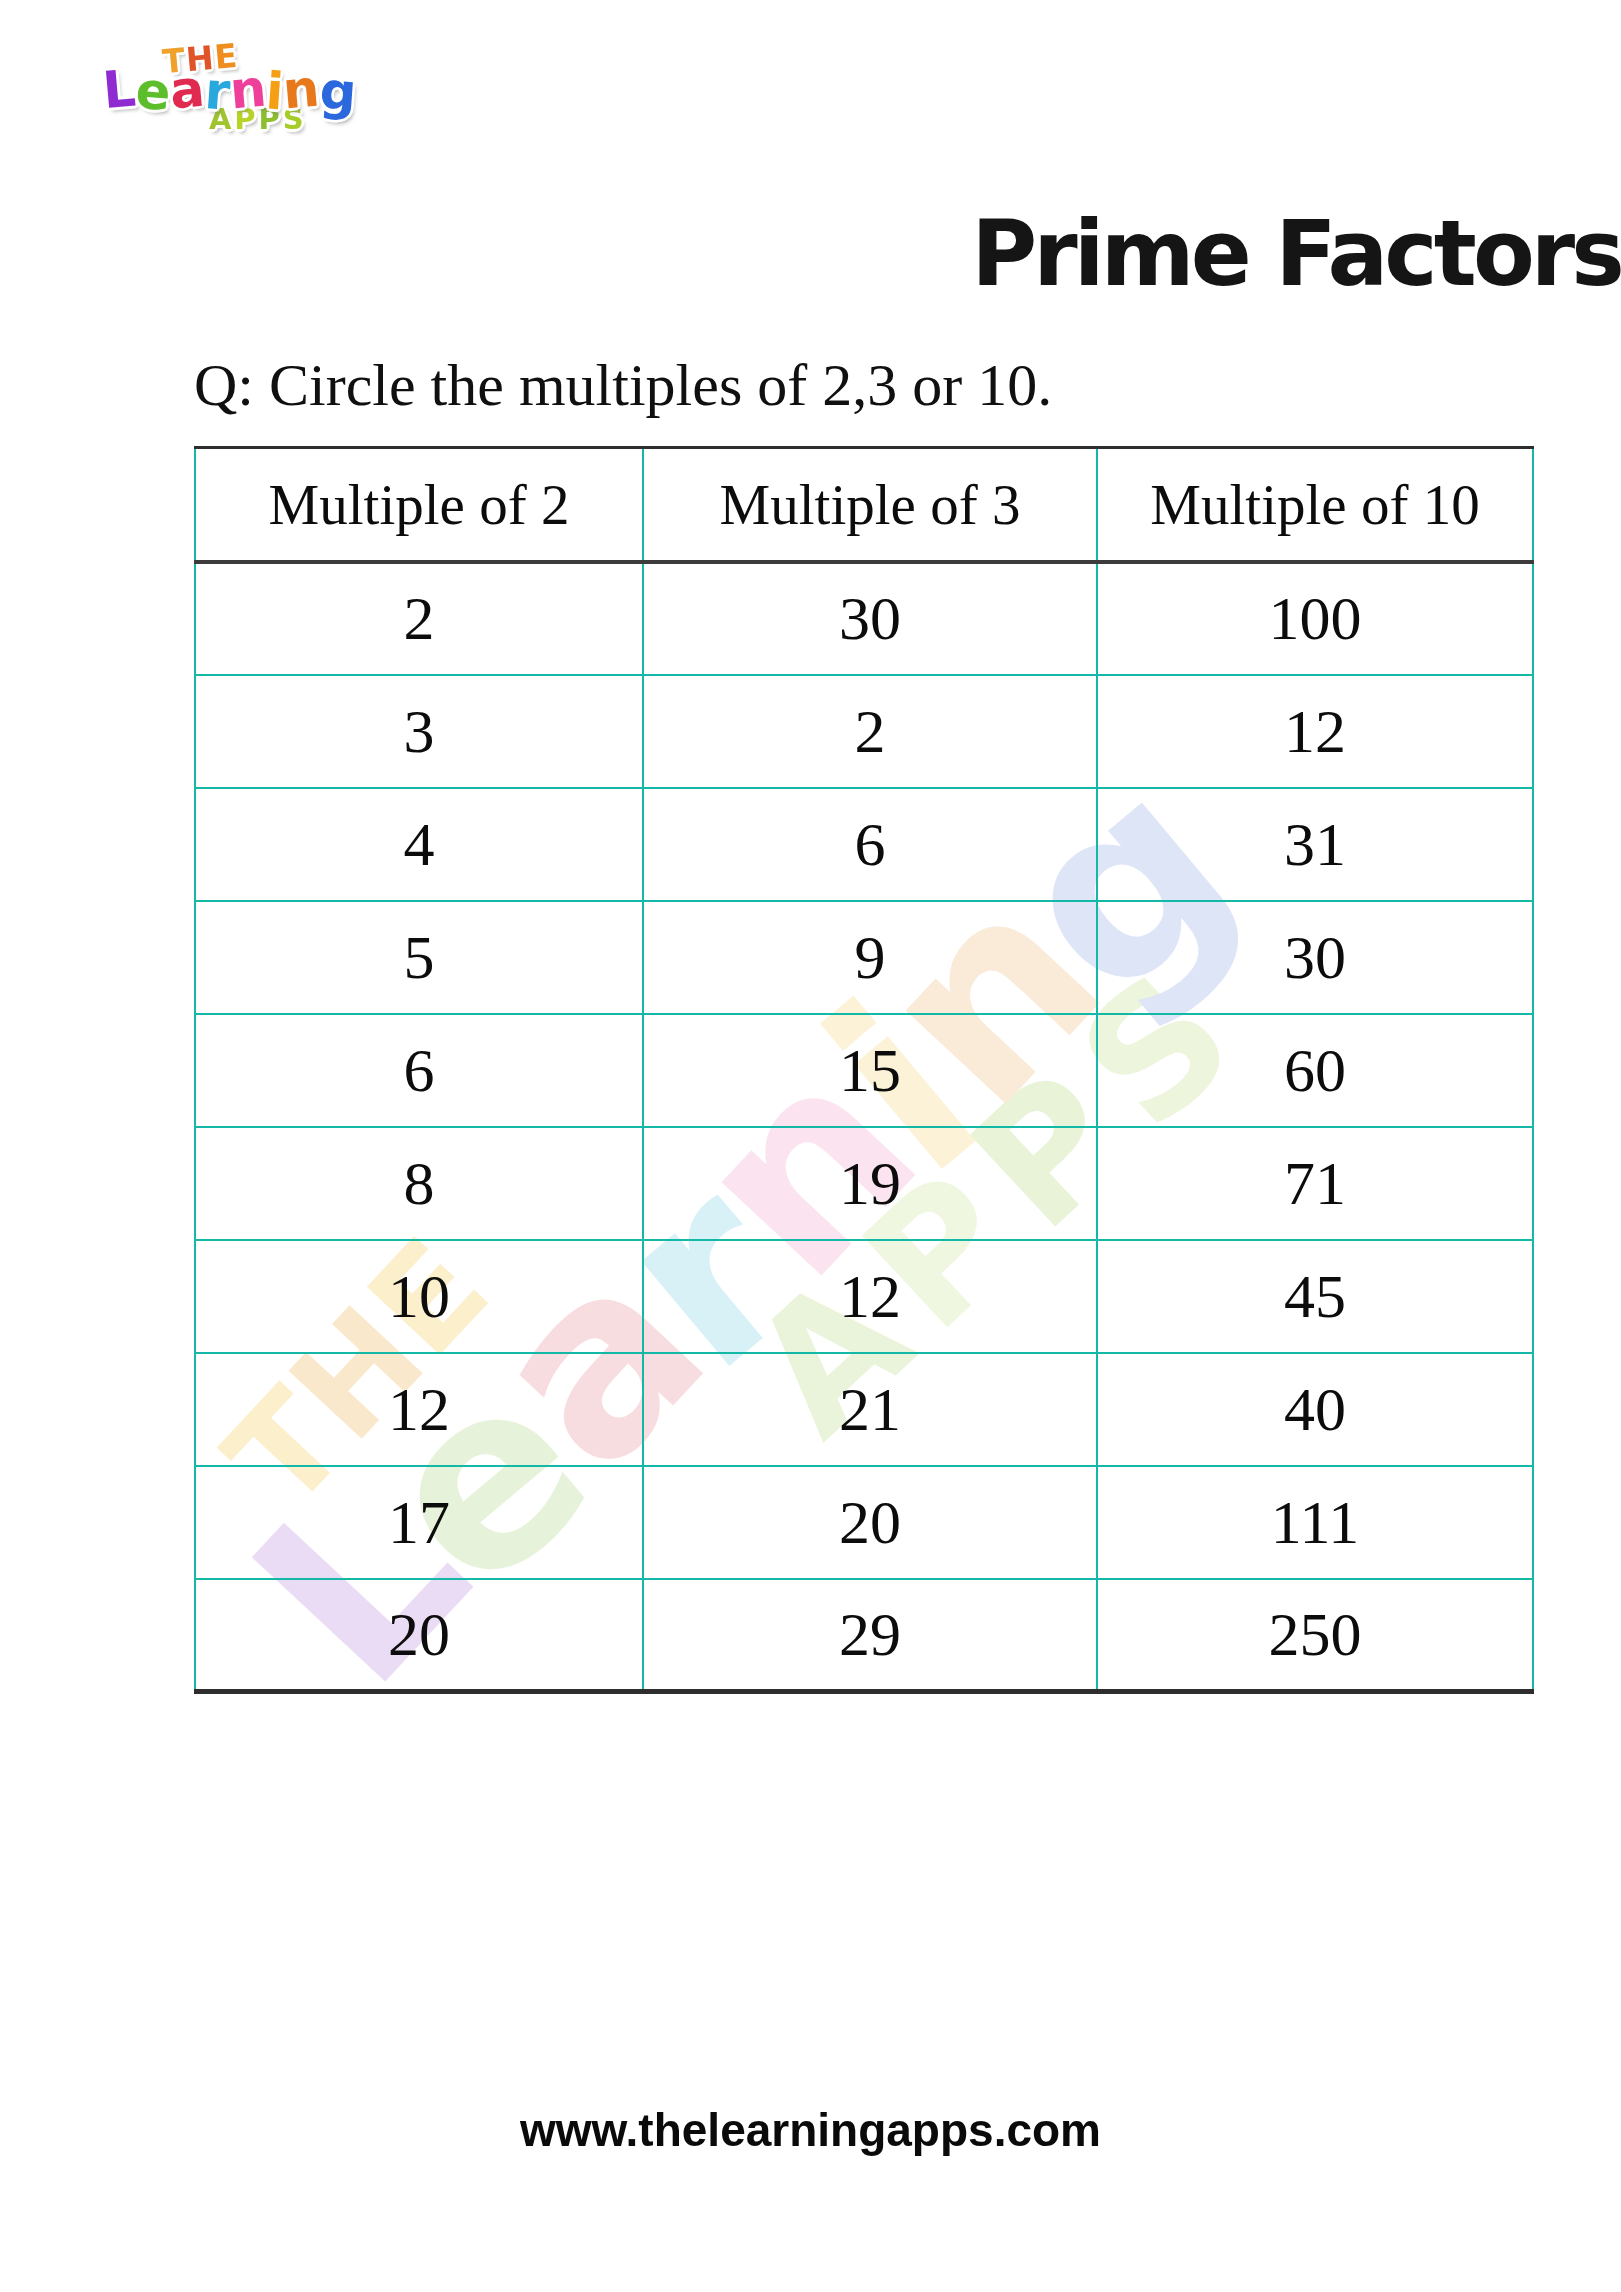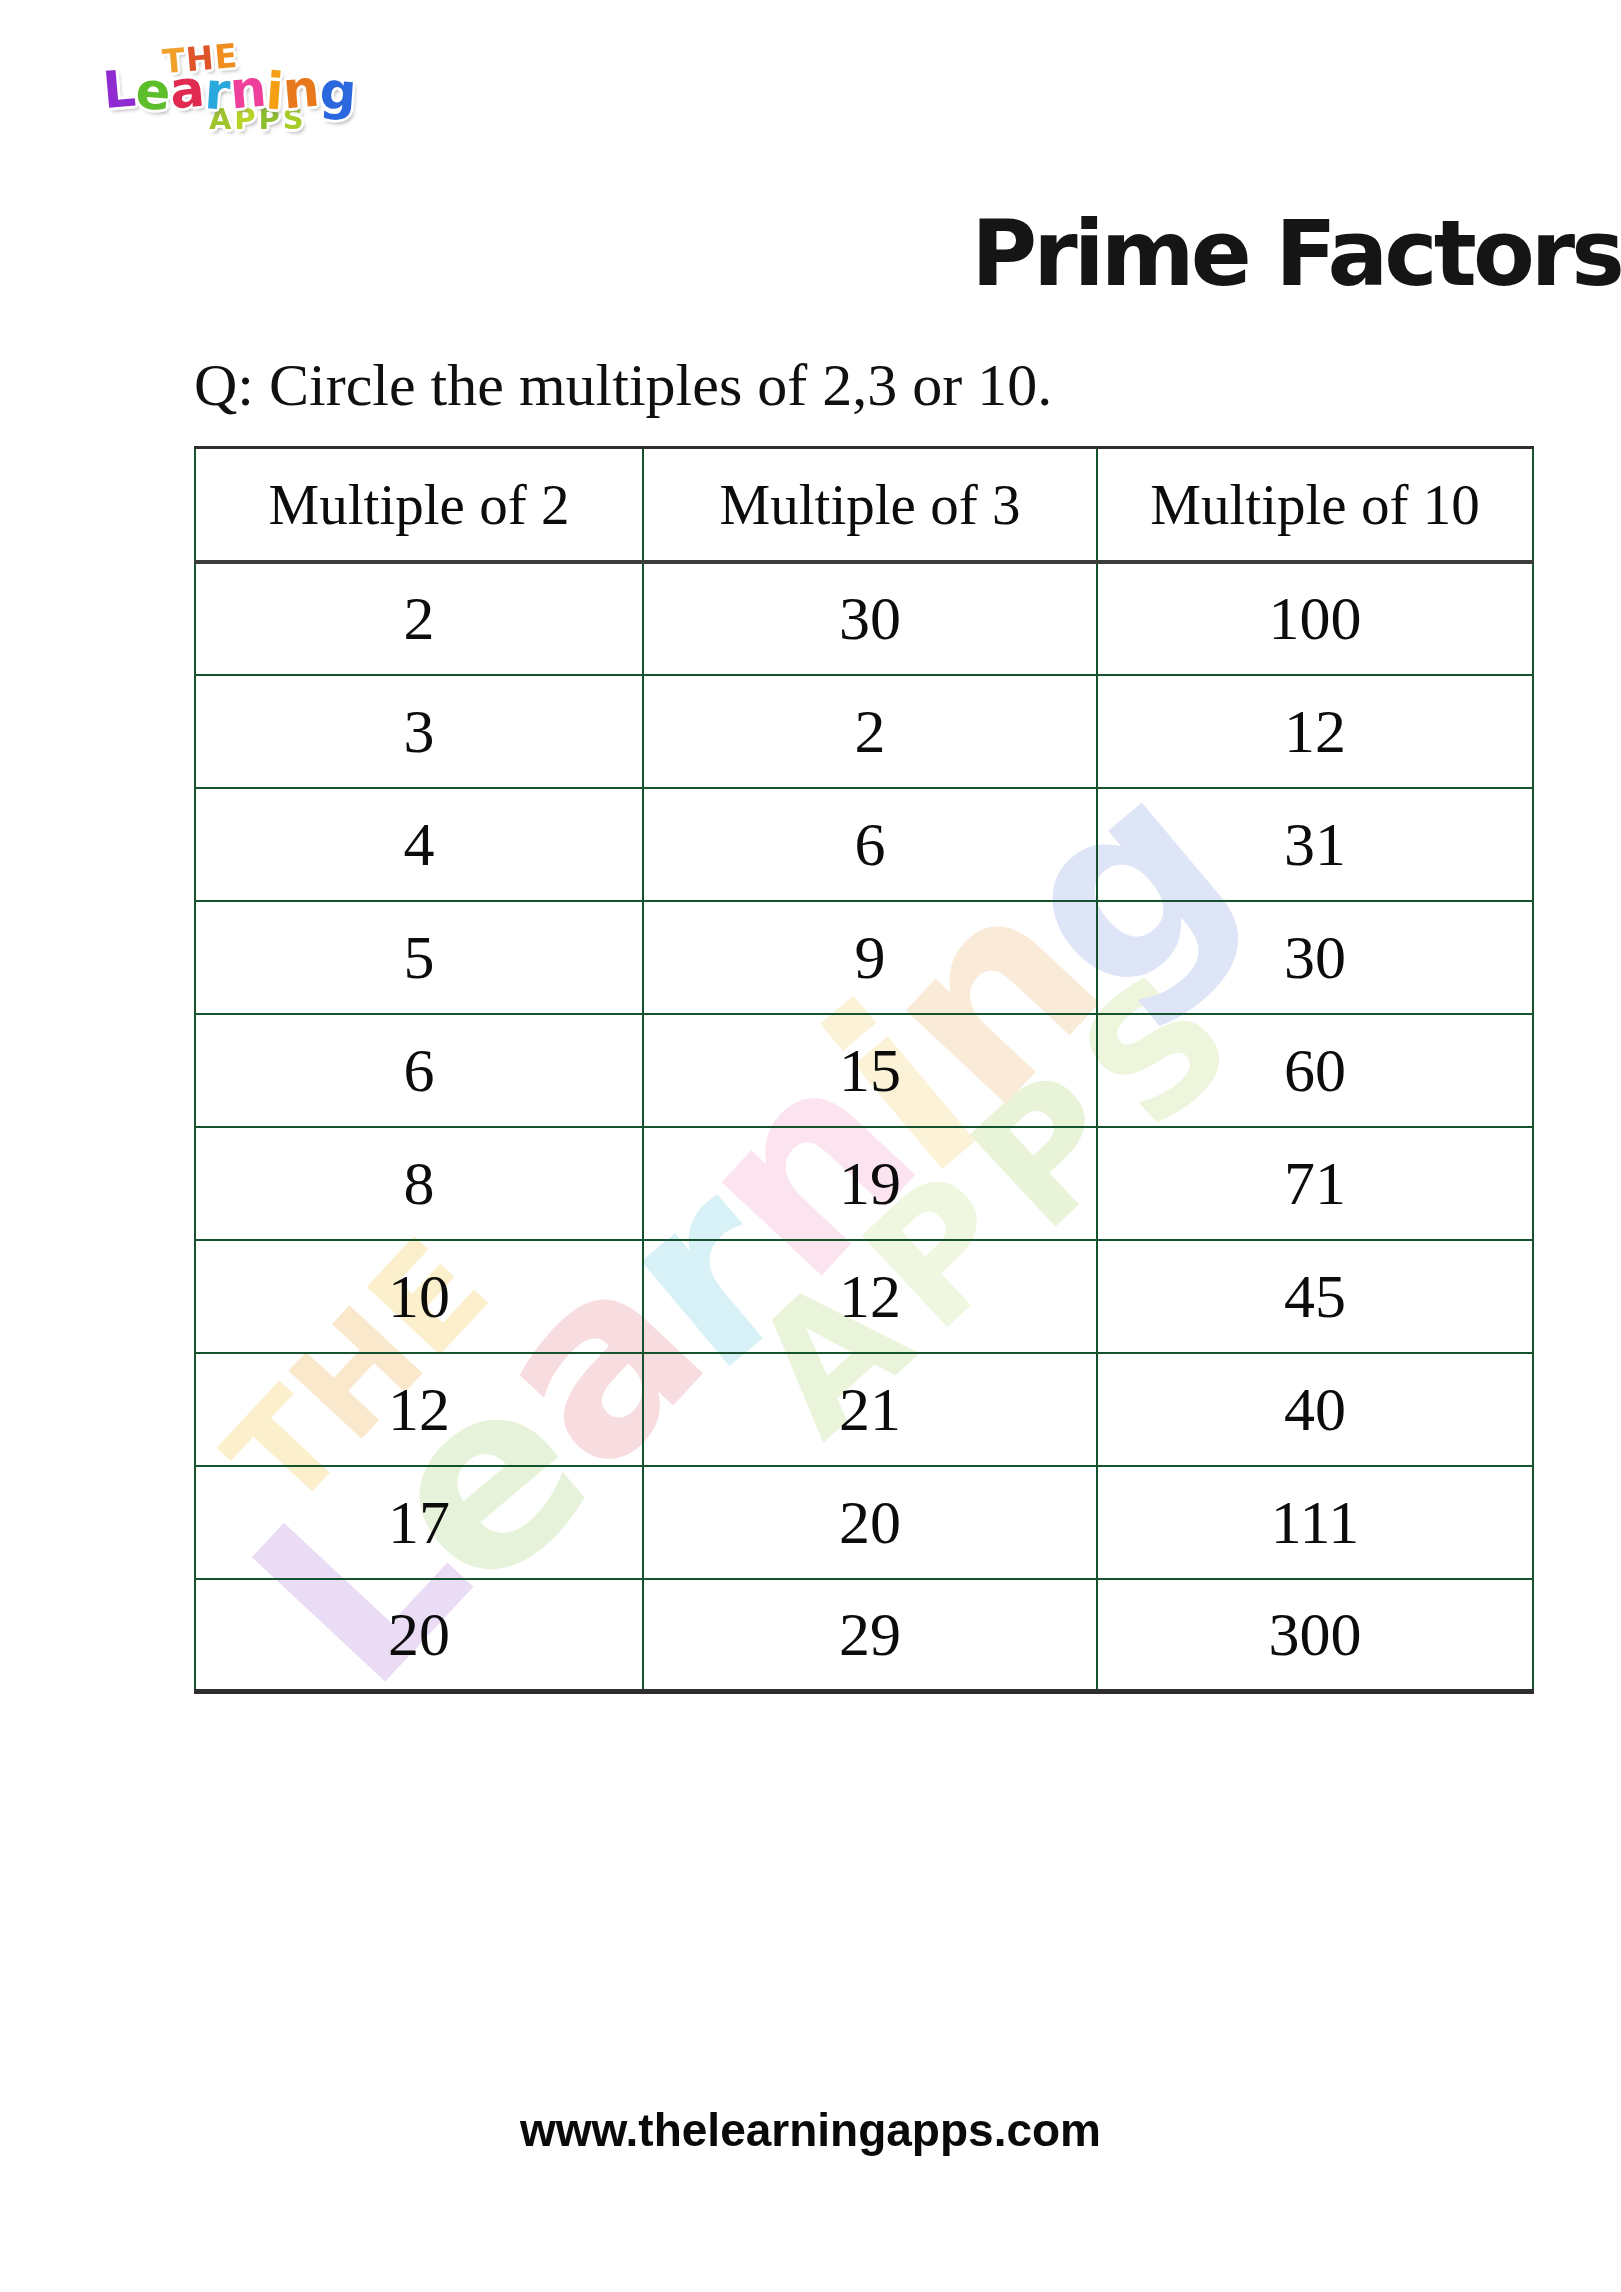--- a/index.html
+++ b/index.html
@@ -67,21 +67,21 @@
     border-collapse: collapse;
     table-layout: fixed;
     z-index: 2;
     background: transparent;
   }
   table.worksheet col.c1 { width: 448px; }
   table.worksheet col.c2 { width: 454px; }
   table.worksheet col.c3 { width: 436px; }
   table.worksheet { border: 2.9px solid #2e2e2e; border-top-width: 3.9px; border-bottom-width: 5.9px; }
   table.worksheet th, table.worksheet td {
-    border: 2px solid #14532d;
+    border: 2px solid #14b8a6;
     text-align: center;
     vertical-align: middle;
     color: #0c0c0c;
     background: transparent;
   }
   table.worksheet thead th {
     height: 114px;
     font-weight: normal;
     font-size: 57px;
     border-bottom: 4.9px solid #3c3c3c;
@@ -205,21 +205,21 @@
           <td>40</td>
         </tr>
         <tr>
           <td>17</td>
           <td>20</td>
           <td>111</td>
         </tr>
         <tr>
           <td>20</td>
           <td>29</td>
-          <td>300</td>
+          <td>250</td>
         </tr>
       </tbody>
   </table>
 
   <div class="footer">www.thelearningapps.com</div>
 
 </div>
 
 
 </body></html>

